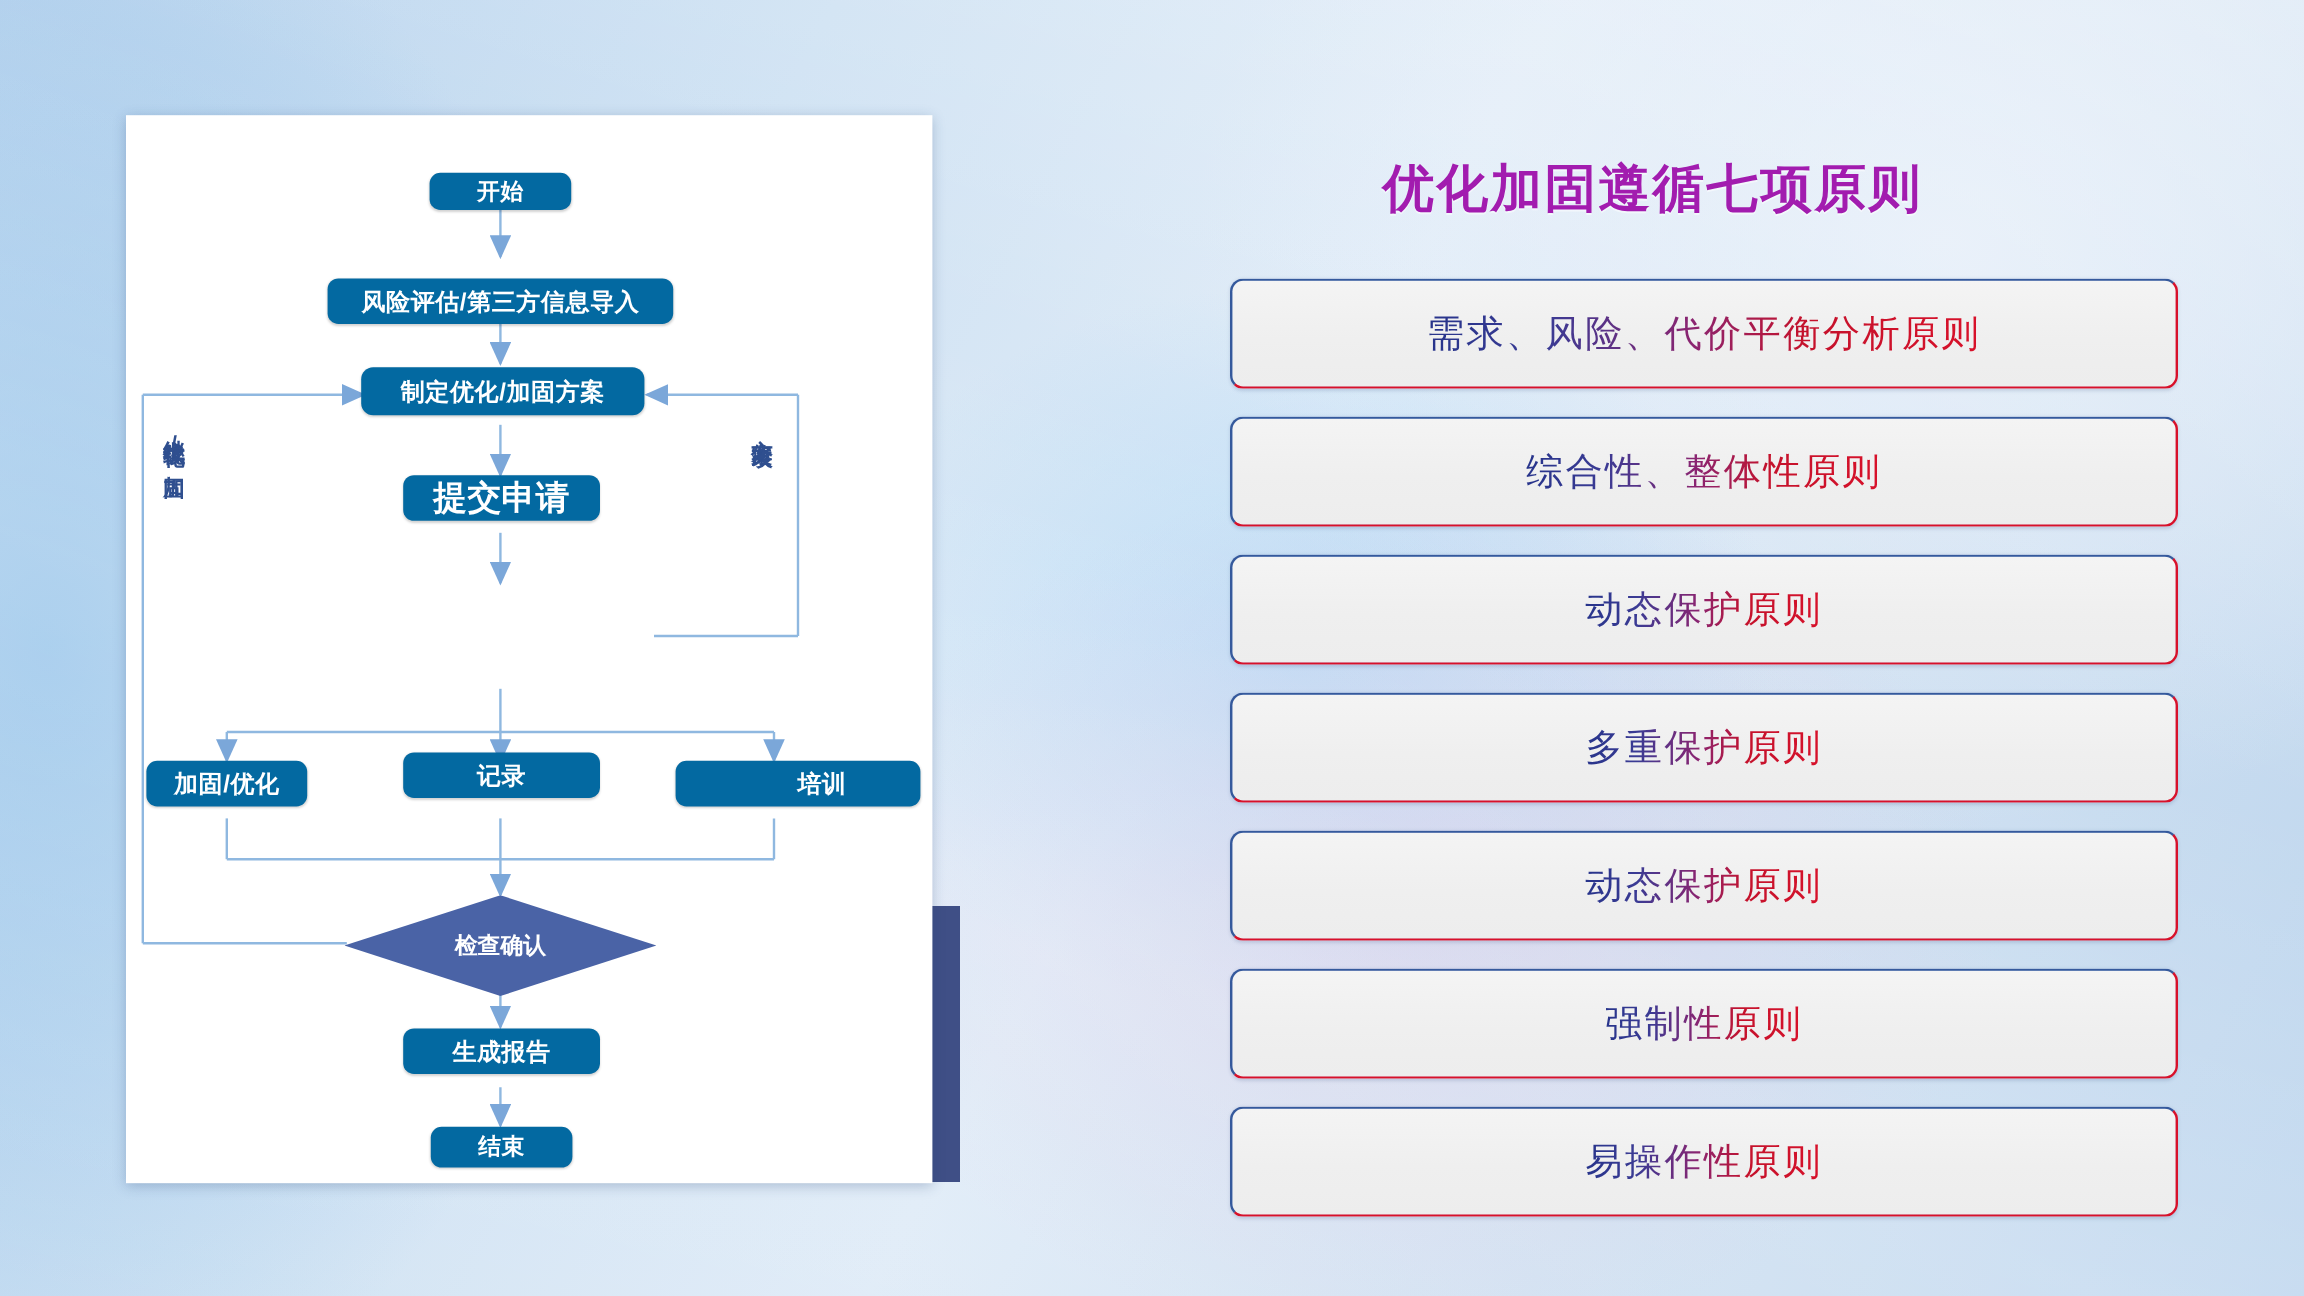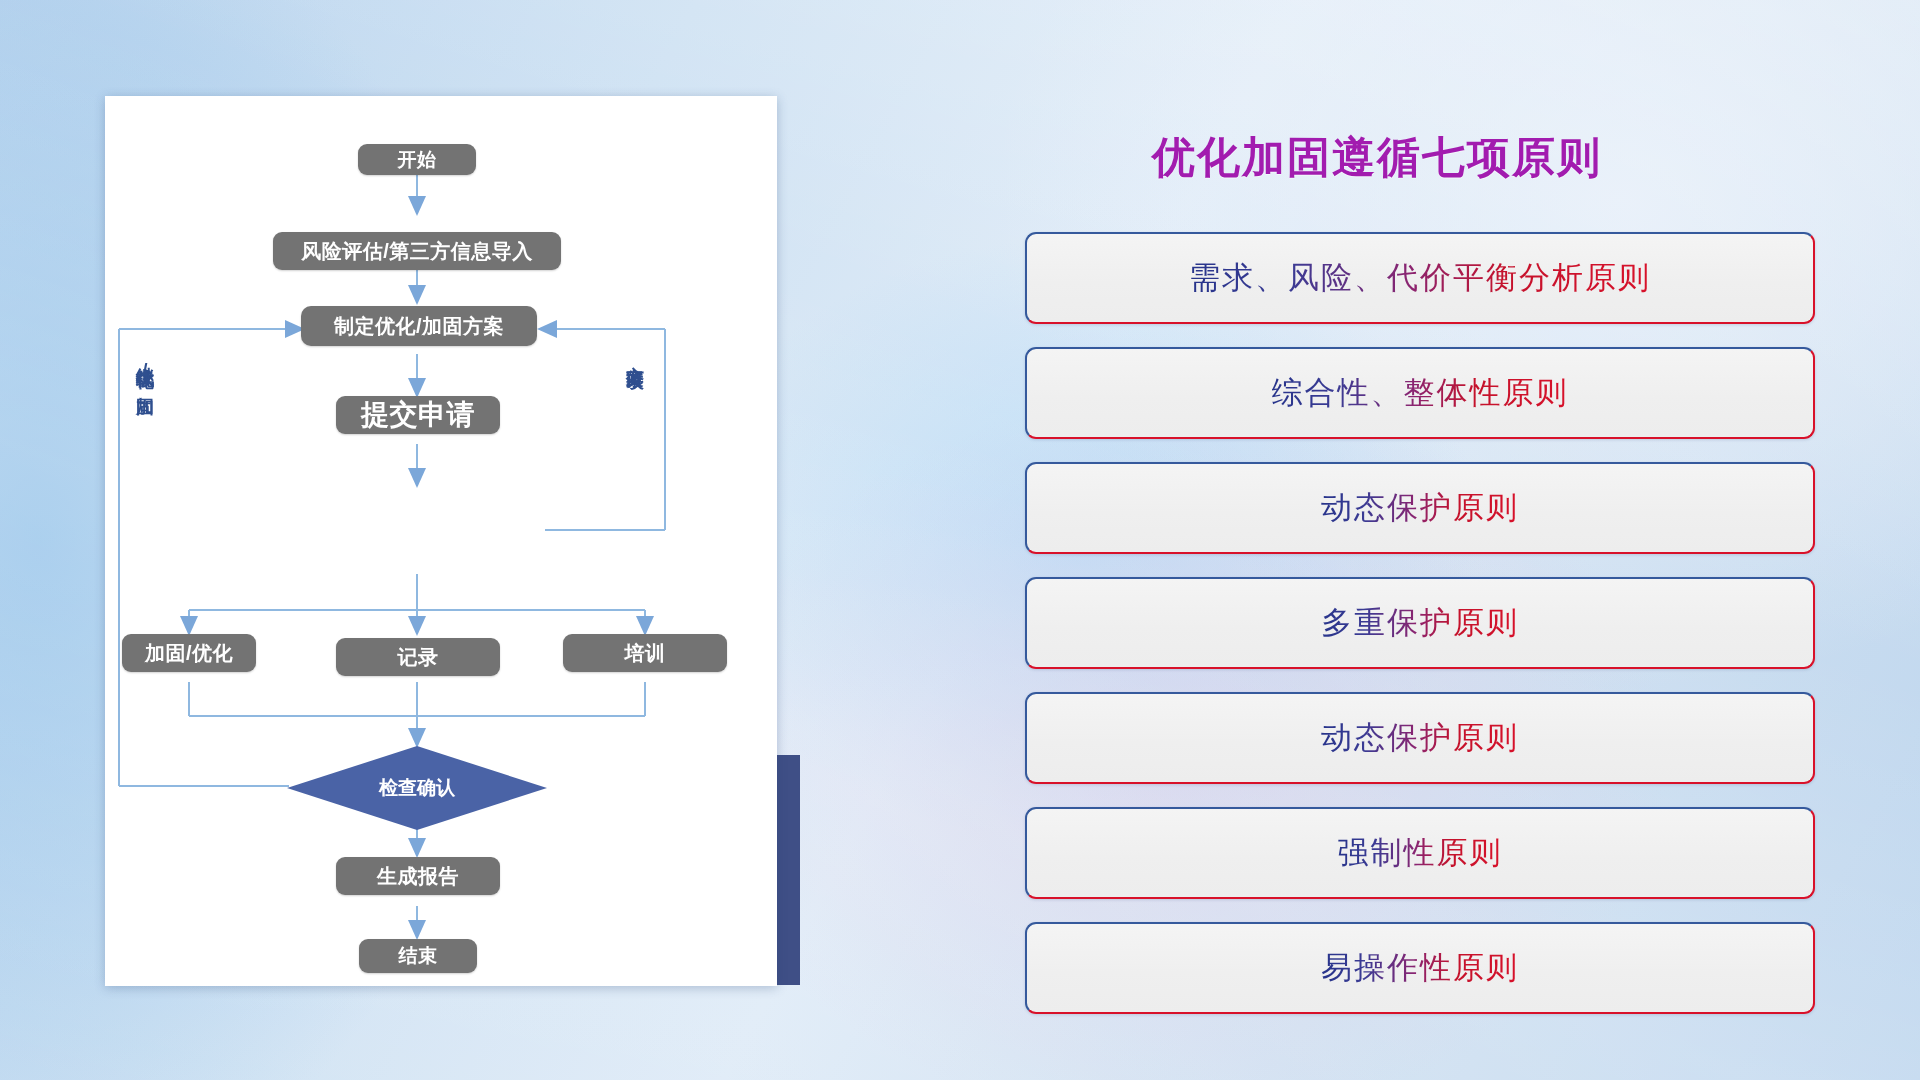--- a/index.html
+++ b/index.html
@@ -22,21 +22,21 @@
     background:linear-gradient(200deg, rgba(255,255,255,.34) 0%, rgba(255,255,255,0) 38%, rgba(255,255,255,.18) 64%, rgba(255,255,255,0) 100%);
   }
   
   #shadow-block{position:absolute;left:640px;top:755px;width:160px;height:230px;background:#3f4f86;}
   #chart-card{position:absolute;left:105px;top:96px;width:672px;height:890px;background:#ffffff;
     box-shadow:0 2px 10px rgba(40,70,120,.28);}
   #chart-inner{position:absolute;inset:0;}
 
   svg.flow{position:absolute;left:0;top:0;width:672px;height:890px;}
 
-  .node{position:absolute;background:#737373;color:#fff;border-radius:9px;
+  .node{position:absolute;background:#0369a1;color:#fff;border-radius:9px;
     display:flex;align-items:center;justify-content:center;
     font-weight:bold;letter-spacing:.5px;
     box-shadow:0 1px 2px rgba(0,0,0,.18);}
   .diamond{position:absolute;color:#fff;font-weight:bold;display:flex;align-items:center;justify-content:center;}
   .diamond .dshape{position:absolute;inset:0;background:#4a63a6;
     clip-path:polygon(50% 0%,100% 50%,50% 100%,0% 50%);}
   .diamond span{position:relative;z-index:2;}
 
   .vlabel{position:absolute;color:#2f4f8f;font-weight:bold;
     writing-mode:vertical-rl;text-orientation:upright;letter-spacing:2px;}
@@ -123,25 +123,25 @@
 
     <div class="node" style="left:231px;top:300px;width:164px;height:38px;font-size:28px;">
       <span>提交申请</span>
     </div>
 
 
     <div class="node" style="left:17px;top:538px;width:134px;height:38px;font-size:20px;">
       <span>加固/优化</span>
     </div>
 
-    <div class="node" style="left:231px;top:542px;width:164px;height:38px;font-size:20px;">
+    <div class="node" style="left:231px;top:531px;width:164px;height:38px;font-size:20px;">
       <span>记录</span>
     </div>
 
-    <div class="node" style="left:458px;top:538px;width:164px;height:38px;font-size:20px;">
+    <div class="node" style="left:458px;top:538px;width:164px;height:38px;font-size:20px;padding-left:40px;">
       <span>培训</span>
     </div>
 
     <div class="diamond" style="left:182px;top:650px;width:260px;height:84px;font-size:19px;">
       <div class="dshape"></div>
       <span>检查确认</span>
     </div>
 
     <div class="node" style="left:231px;top:761px;width:164px;height:38px;font-size:20px;">
       <span>生成报告</span>

